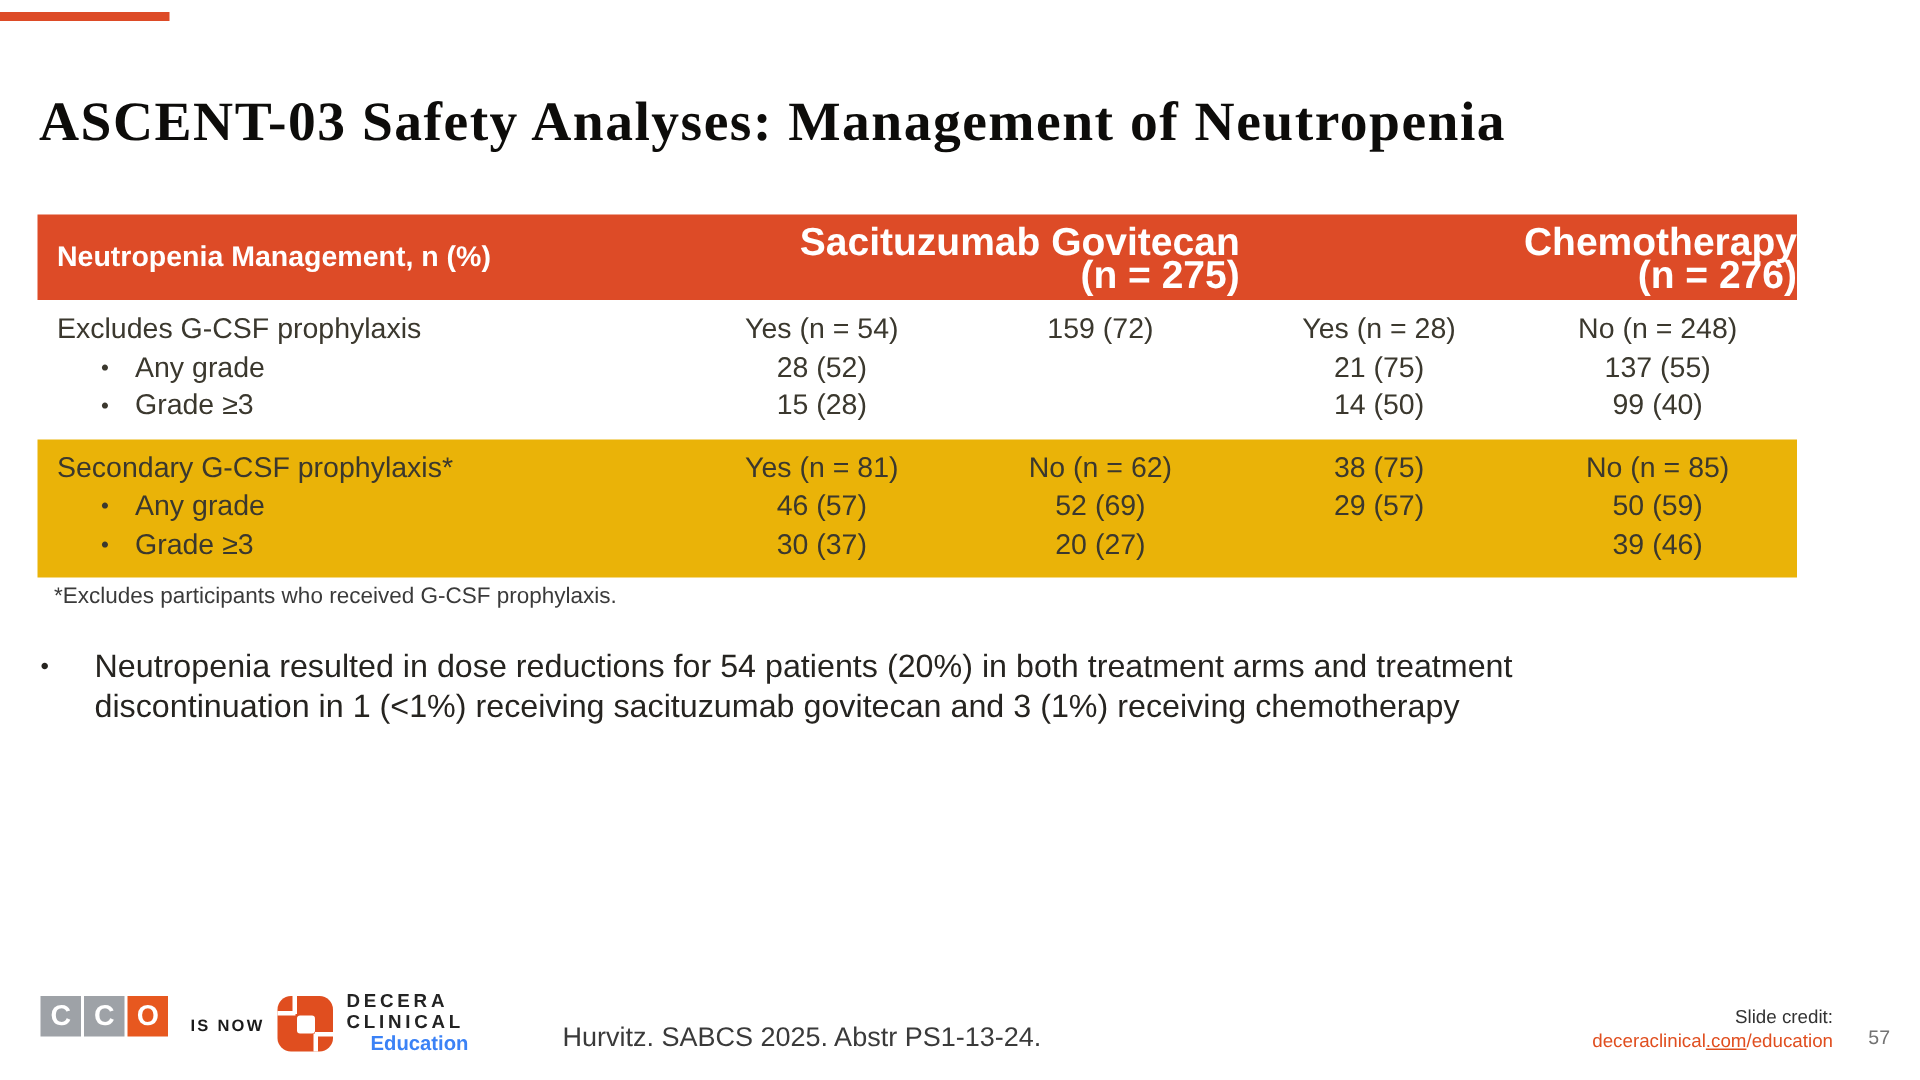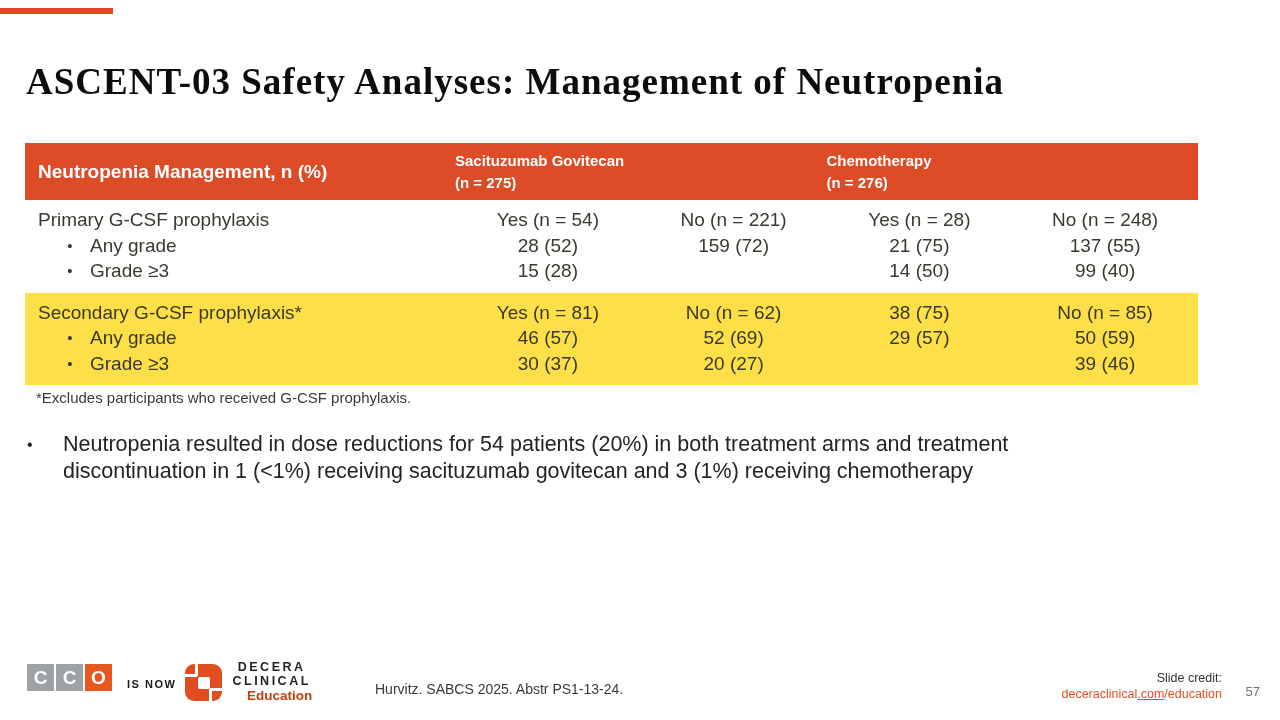--- a/index.html
+++ b/index.html
@@ -16,23 +16,23 @@
     font-size:37px; letter-spacing:1px; color:#0d0c0a; white-space:nowrap;
   }
 
   
   .table { position:absolute; left:25px; top:143px; width:1173px; font-size:19px; }
   .thead {
     display:grid; grid-template-columns:430px 1fr 1fr;
     background:#dd4b27; color:#fff; font-weight:bold; height:57px; align-items:center;
   }
   .thead .h1 { padding-left:13px; font-size:19px; }
-  .thead .hg { text-align:left; line-height:22px; font-size:15px; }
+  .thead .hg { text-align:right; line-height:22px; font-size:26px; }
   .trow { display:grid; grid-template-columns:430px repeat(4,1fr); padding:7px 0 9px; }
-  .trow.highlight { background:#fde047; }
+  .trow.highlight { background:#eab308; }
   .label-cell { padding-left:13px; }
   .lbl, .blt, .data-cell div { line-height:25.5px; }
   .blt { padding-left:24px; display:flex; }
   .blt .dot { width:16px; text-align:center; font-size:15px; }
   .blt .btxt { margin-left:12px; }
   .data-cell { text-align:center; }
 
   .footnote { position:absolute; left:36px; top:389px; font-size:15px; color:#3a3a3a; }
 
   .bullet-para { position:absolute; left:27px; top:431px; width:1118px; display:flex; color:#262420; }
@@ -51,24 +51,24 @@
 
   .decera { position:absolute; left:185px; top:661px; display:flex; gap:9px; align-items:center; }
   .decera-icon { width:37px; height:37px; position:relative; }
   .decera-icon .main { position:absolute; inset:0; background:#e04e1f; border-radius:9px; }
   .decera-icon .gap  { position:absolute; background:#ffffff; }
   .decera-icon .g1 { left:10px; top:0; width:3px; height:12px; }
   .decera-icon .g2 { left:0; top:10px; width:12px; height:3px; }
   .decera-icon .g3 { right:10px; bottom:0; width:3px; height:12px; }
   .decera-icon .g4 { right:0; bottom:10px; width:12px; height:3px; }
   .decera-icon .hole { position:absolute; left:13px; top:13px; width:12px; height:12px; background:#fff; border-radius:2px; }
-  .decera-text .l1, .decera-text .l2 { font-size:12.5px; font-weight:bold; letter-spacing:2.5px; color:#232323; line-height:13.5px;text-align:center; }
-  .decera-text .l3 { font-size:13.5px; font-weight:bold; color:#c2410c; line-height:15px;padding-left:16px; }
+  .decera-text .l1, .decera-text .l2 { font-size:12.5px; font-weight:bold; letter-spacing:2.5px; color:#232323; line-height:13.5px; }
+  .decera-text .l3 { font-size:13.5px; font-weight:bold; color:#3b82f6; line-height:15px;padding-left:16px; }
 
-  .citation { position:absolute; left:375px; top:681px; font-size:14px; color:#3a3a3a; }
+  .citation { position:absolute; left:375px; top:681px; font-size:18px; color:#3a3a3a; }
 
   .slide-credit { position:absolute; right:58px; top:671px; text-align:right; font-size:12.5px; line-height:15.5px; color:#333; }
   .slide-credit .link { color:#e04e1f; }
   .slide-credit .link .u { text-decoration:underline; }
 
   .page-num { position:absolute; right:20px; top:684px; font-size:13px; color:#737373; }
 </style>
 </head>
 <body>
 
@@ -84,37 +84,36 @@
       <div>(n = 275)</div>
     </div>
     <div class="hg">
       <div>Chemotherapy</div>
       <div>(n = 276)</div>
     </div>
   </div>
   <div>
       <div class="trow">
         <div class="label-cell">
-          <div class="lbl">Primary G-CSF prophylaxis</div>
+          <div class="lbl">Excludes G-CSF prophylaxis</div>
           <div class="blt">
             <span class="dot">•</span>
             <span class="btxt">Any grade</span>
           </div>
           <div class="blt">
             <span class="dot">•</span>
             <span class="btxt">Grade ≥3</span>
           </div>
         </div>
         <div class="data-cell">
           <div>Yes (n = 54)</div>
           <div>28 (52)</div>
           <div>15 (28)</div>
         </div>
         <div class="data-cell">
-          <div>No (n = 221)</div>
           <div>159 (72)</div>
         </div>
         <div class="data-cell">
           <div>Yes (n = 28)</div>
           <div>21 (75)</div>
           <div>14 (50)</div>
         </div>
         <div class="data-cell">
           <div>No (n = 248)</div>
           <div>137 (55)</div>

